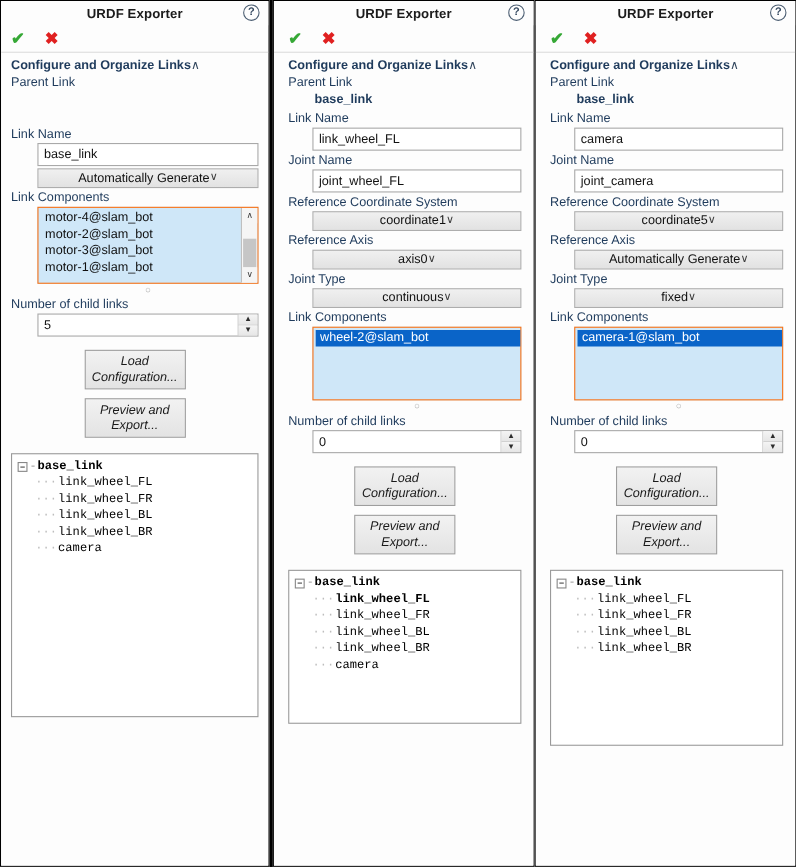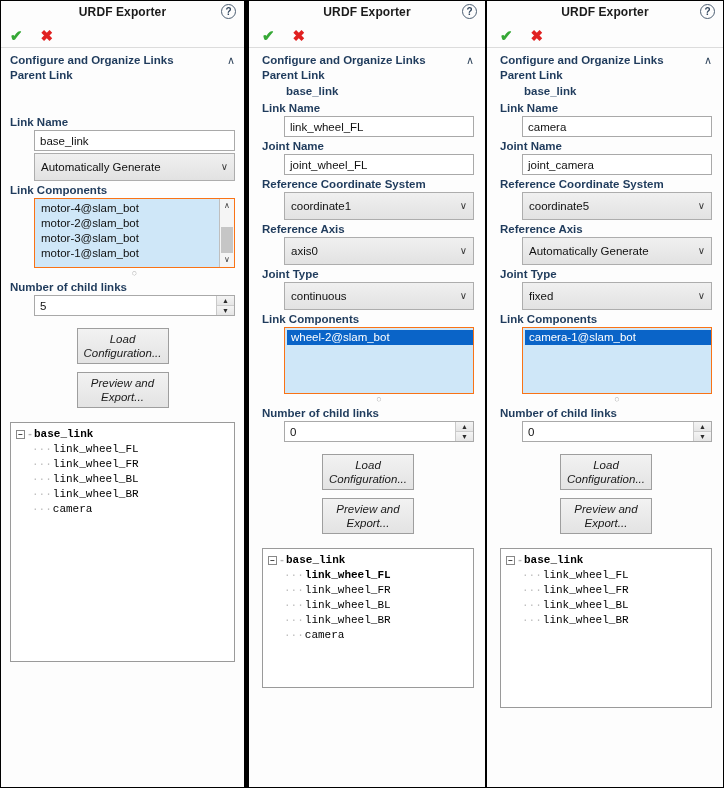--- a/index.html
+++ b/index.html
@@ -105,37 +105,36 @@
   
   .body {
     padding: 6px 9px 0 9px;
     box-sizing: border-box;
   }
   .panel-2 .body, .panel-3 .body { padding-left: 13px; padding-right: 11px; }
 
   .section-head {
     display: flex;
     align-items: center;
-    justify-content: space-between;
     color: #1f3b5c;
     font-size: 11.5px;
     font-weight: bold;
     margin-bottom: 3px;
   }
   .chevron {
     color: #33475e;
     font-size: 11px;
     line-height: 1;
     font-weight: normal;
   }
 
   .field-label {
     color: #1f3b5c;
     font-size: 11.5px;
-    font-weight: bold;
+    font-weight: normal;
     margin: 3px 0 2px 0;
   }
   .field-label.tight { margin-top: 1px; }
 
   .parent-value {
     color: #1f3b5c;
     font-size: 11.5px;
     font-weight: bold;
     margin: 4px 0 2px 24px;
     min-height: 14px;
@@ -153,27 +152,27 @@
     box-sizing: border-box;
     display: flex;
     align-items: center;
     padding: 0 5px;
     font-size: 11.5px;
     color: #111111;
     margin-bottom: 2px;
   }
 
   .combobox {
-    height: 28px;
+    height: 18px;
     background: linear-gradient(#f0f0f0, #e2e2e2);
     border: 1px solid #adadad;
     box-sizing: border-box;
     display: flex;
     align-items: center;
-    justify-content: space-between;
+    justify-content: center;
     padding: 0 6px 0 6px;
     font-size: 11.5px;
     color: #111111;
     margin-bottom: 2px;
     cursor: pointer;
   }
   .combo-arrow {
     color: #3a3a3a;
     font-size: 10px;
     line-height: 1;

